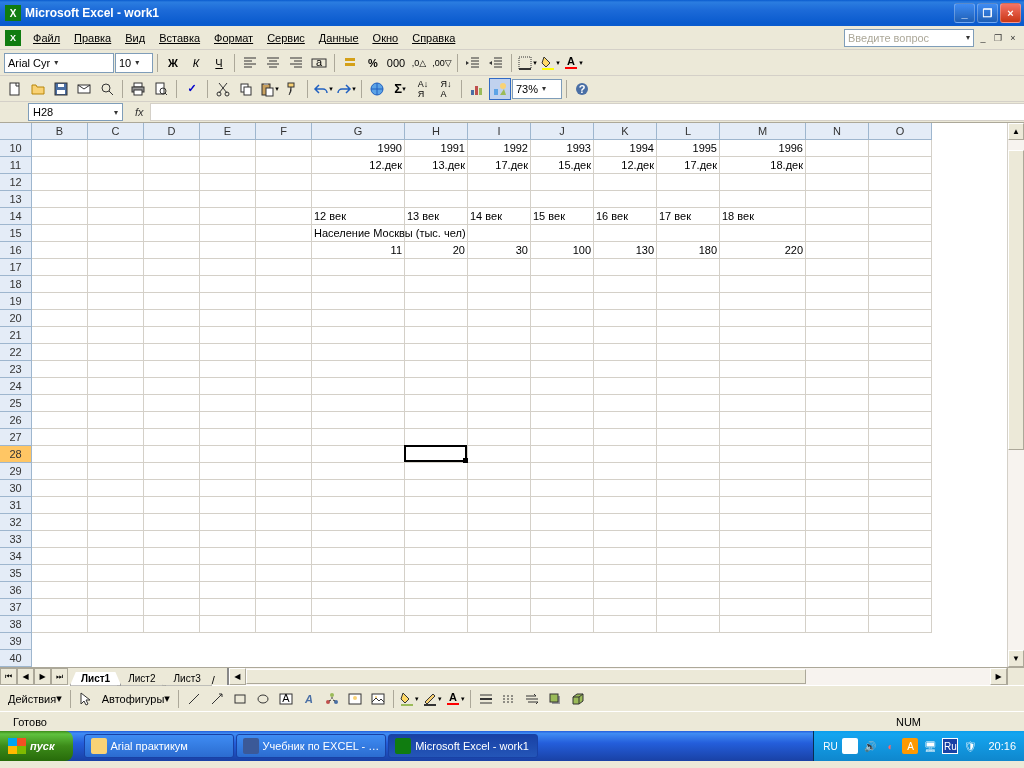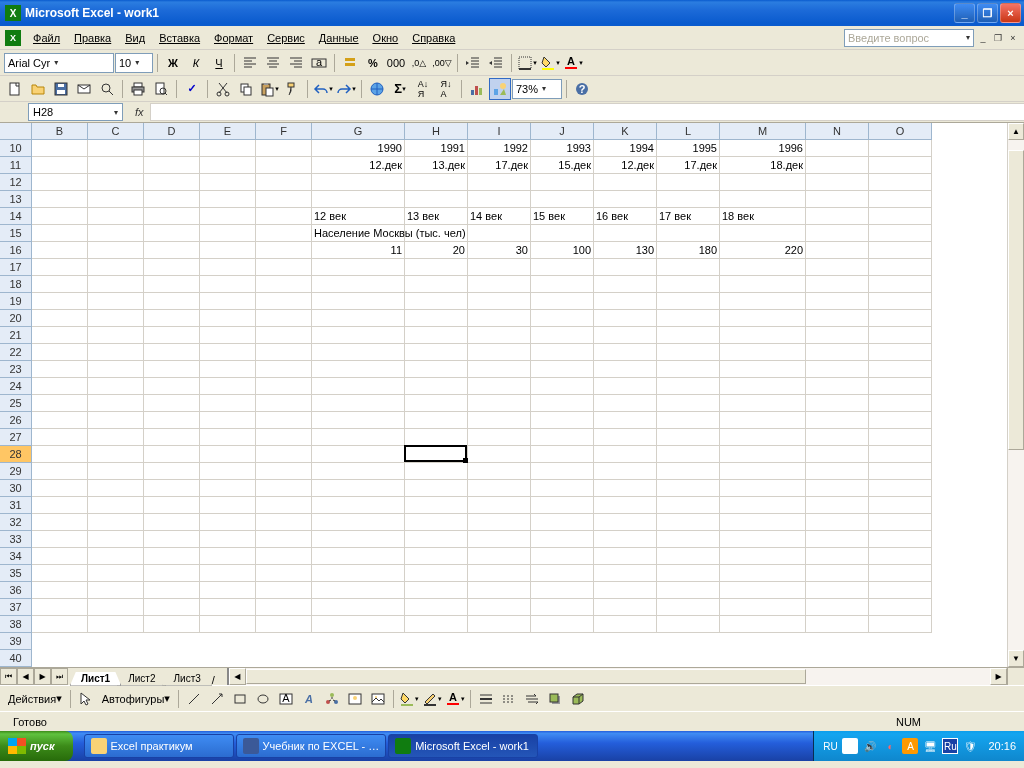--- a/index.html
+++ b/index.html
@@ -1030,21 +1030,21 @@
 </div>
 
 <div class="taskbar">
   <div class="start-btn">
       <span>пуск</span>
     </div>
   <div style="width:10px"></div>
   <div id="task-items" style="display:flex">
       <div class="task-item">
         <span style="width: 16px; height: 16px; background: rgb(249, 210, 117); flex-shrink: 0; border-radius: 2px;"></span>
-        <span>Excel  практикум</span>
+        <span>Arial  практикум</span>
       </div>
       <div class="task-item">
         <span style="width: 16px; height: 16px; background: rgb(59, 89, 152); flex-shrink: 0; border-radius: 2px;"></span>
         <span>Учебник по EXCEL - …</span>
       </div>
       <div class="task-item active">
         <span style="width: 16px; height: 16px; background: rgb(16, 124, 16); flex-shrink: 0; border-radius: 2px;"></span>
         <span>Microsoft Excel - work1</span>
       </div>
     </div>

